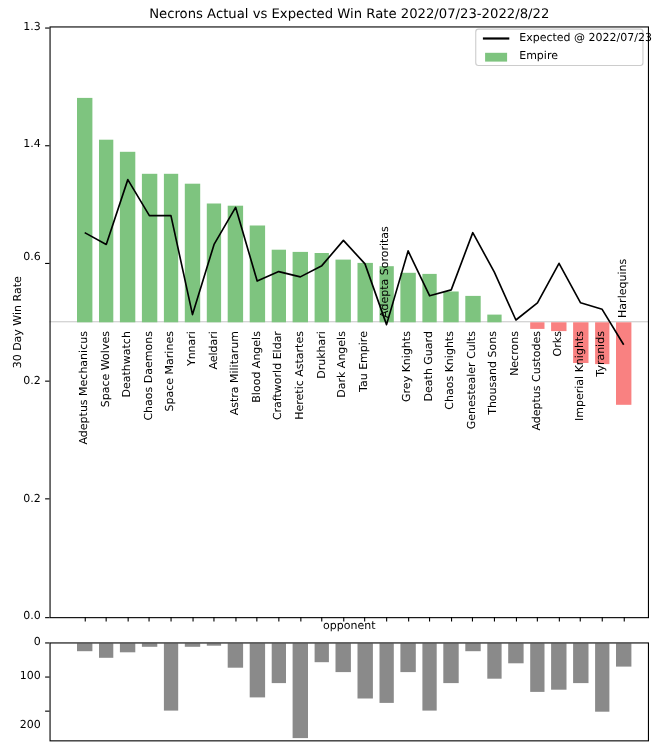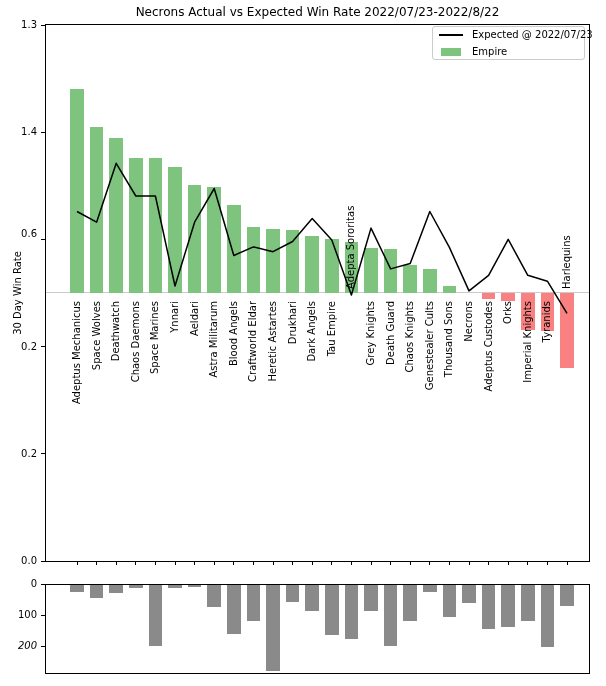--- a/index.html
+++ b/index.html
@@ -28,20 +28,21 @@
   .legpatch{width:20px;height:8px;background:#7ec47f;}
   .legtext{font-size:10px;line-height:11px;white-space:nowrap;}
 </style>
 </head>
 <body>
 
 <div id="fig">
 
   <div id="title">Necrons Actual vs Expected Win Rate 2022/07/23-2022/8/22</div>
   <div id="ylabel">30 Day Win Rate</div>
+  <div id="xlabel">opponent</div>
 
   <div id="baseline" class="abs">
       <div class="abs" style="left: 45px; top: 292.2px; width: 545px; height: 1px; background: rgb(203, 203, 203);"></div>
     </div>
   <div id="bars-main" class="abs">
       <div class="abs" style="left: 70.25px; top: 89.32px; width: 13.5px; height: 203.38px; background: rgb(126, 196, 127);"></div>
       <div class="abs" style="left: 89.85px; top: 126.84px; width: 13.5px; height: 165.86px; background: rgb(126, 196, 127);"></div>
       <div class="abs" style="left: 109.45px; top: 137.56px; width: 13.5px; height: 155.14px; background: rgb(126, 196, 127);"></div>
       <div class="abs" style="left: 129.05px; top: 157.928px; width: 13.5px; height: 134.772px; background: rgb(126, 196, 127);"></div>
       <div class="abs" style="left: 148.65px; top: 157.928px; width: 13.5px; height: 134.772px; background: rgb(126, 196, 127);"></div>
@@ -113,21 +114,21 @@
       <div class="ticklabel" style="left: 7px; top: 341.6px; width: 30px;">0.2</div>
       <div class="abs" style="left: 40.5px; top: 453.3px; width: 4.5px; height: 1px; background: rgb(0, 0, 0);"></div>
       <div class="ticklabel" style="left: 7px; top: 448.8px; width: 30px;">0.2</div>
       <div class="abs" style="left: 40.5px; top: 560.5px; width: 4.5px; height: 1px; background: rgb(0, 0, 0);"></div>
       <div class="ticklabel" style="left: 7px; top: 556px; width: 30px;">0.0</div>
       <div class="abs" style="left: 40.5px; top: 583.5px; width: 4.5px; height: 1px; background: rgb(0, 0, 0);"></div>
       <div class="ticklabel" style="left: 7px; top: 579px; width: 30px;">0</div>
       <div class="abs" style="left: 40.5px; top: 614.5px; width: 4.5px; height: 1px; background: rgb(0, 0, 0);"></div>
       <div class="ticklabel" style="left: 7px; top: 610px; width: 30px;">100</div>
       <div class="abs" style="left: 40.5px; top: 645.5px; width: 4.5px; height: 1px; background: rgb(0, 0, 0);"></div>
-      <div class="ticklabel" style="left: 7px; top: 641px; width: 30px; font-style: italic;">200</div>
+      <div class="ticklabel" style="left: 7px; top: 655px; width: 30px;">200</div>
       <div class="abs" style="left: 76.5px; top: 561px; width: 1px; height: 4px; background: rgb(0, 0, 0);"></div>
       <div class="abs" style="left: 96.1px; top: 561px; width: 1px; height: 4px; background: rgb(0, 0, 0);"></div>
       <div class="abs" style="left: 115.7px; top: 561px; width: 1px; height: 4px; background: rgb(0, 0, 0);"></div>
       <div class="abs" style="left: 135.3px; top: 561px; width: 1px; height: 4px; background: rgb(0, 0, 0);"></div>
       <div class="abs" style="left: 154.9px; top: 561px; width: 1px; height: 4px; background: rgb(0, 0, 0);"></div>
       <div class="abs" style="left: 174.5px; top: 561px; width: 1px; height: 4px; background: rgb(0, 0, 0);"></div>
       <div class="abs" style="left: 194.1px; top: 561px; width: 1px; height: 4px; background: rgb(0, 0, 0);"></div>
       <div class="abs" style="left: 213.7px; top: 561px; width: 1px; height: 4px; background: rgb(0, 0, 0);"></div>
       <div class="abs" style="left: 233.3px; top: 561px; width: 1px; height: 4px; background: rgb(0, 0, 0);"></div>
       <div class="abs" style="left: 252.9px; top: 561px; width: 1px; height: 4px; background: rgb(0, 0, 0);"></div>

